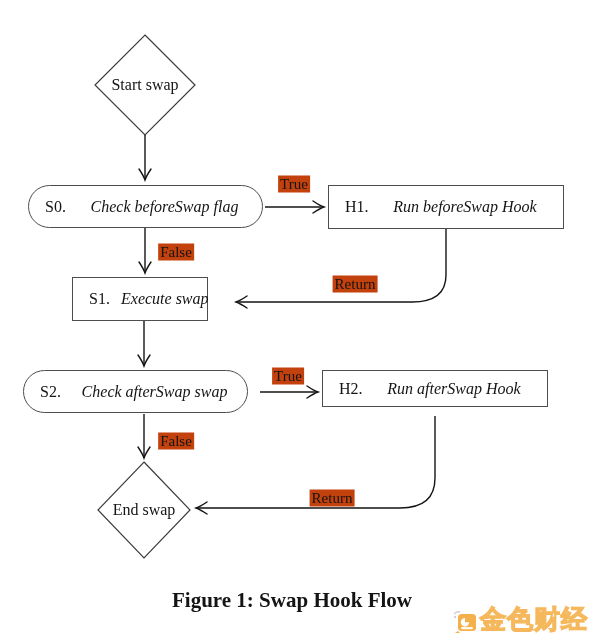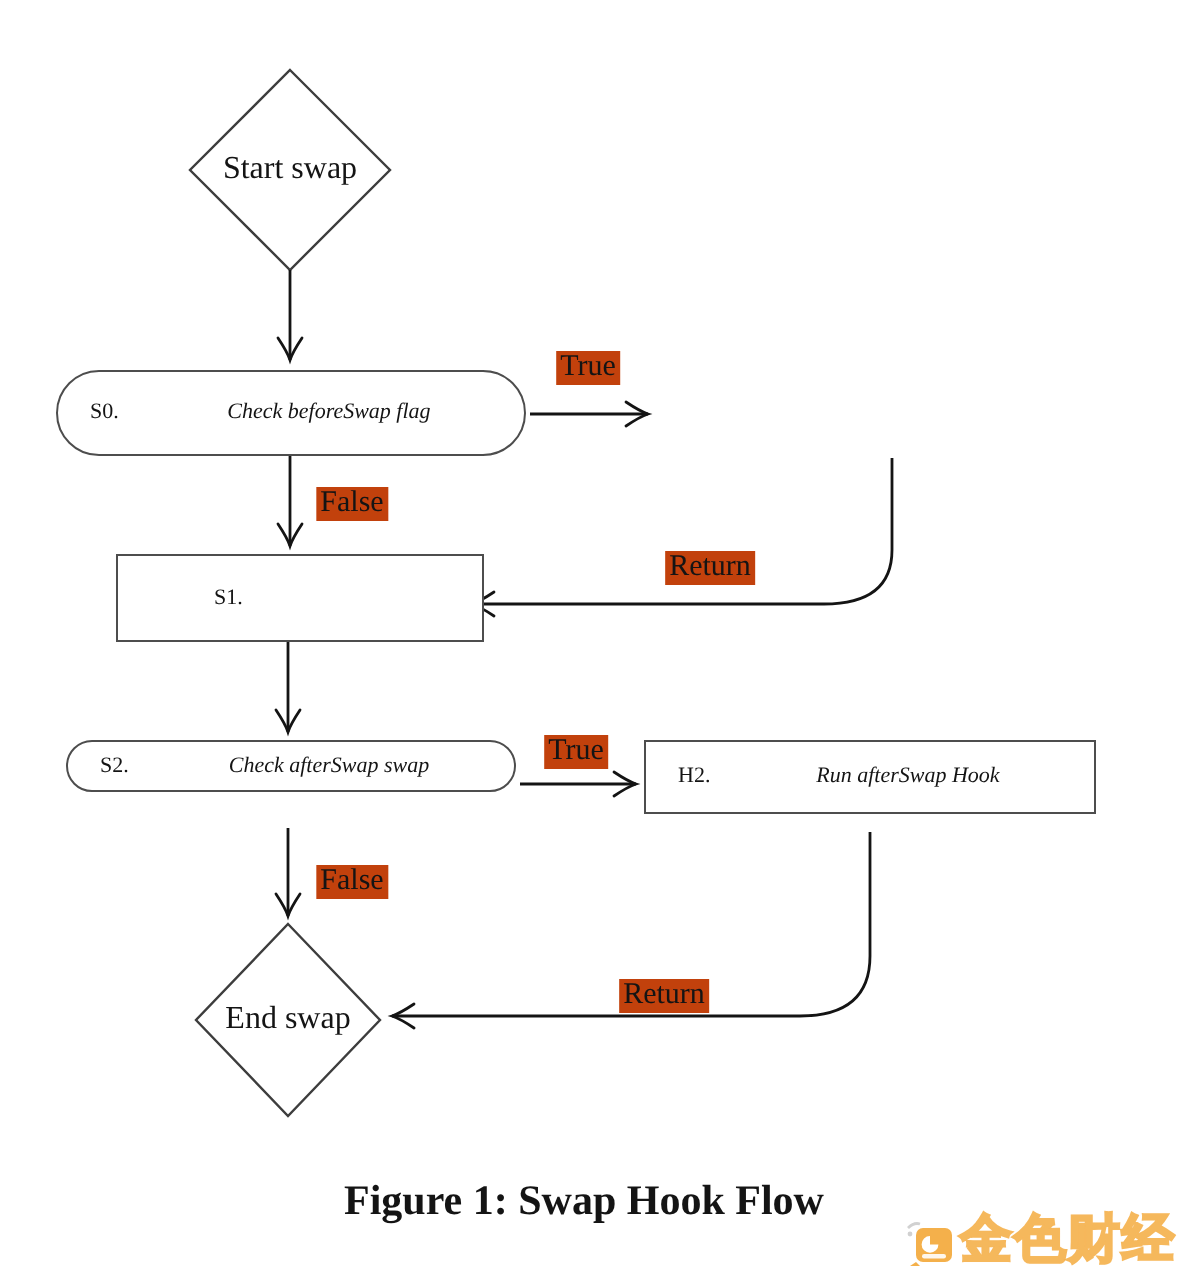--- a/index.html
+++ b/index.html
@@ -22,21 +22,21 @@
     left: 0; top: 0;
     width: 600px; height: 638px;
   }
   .node {
     position: absolute;
     box-sizing: border-box;
     display: flex;
     align-items: center;
     background: #ffffff;
     border: 1.4px solid #4d4d4d;
-    font-size: 11px;
+    font-size: 16px;
     line-height: 1;
     white-space: nowrap;
   }
   .stadium { border-radius: 22px; }
   .nid {
     margin-left: 16px;
     min-width: 32px;
   }
   .nlabel {
     flex: 1;
@@ -121,26 +121,31 @@
   </svg>
 
   <div class="diamond-label" style="left:145px; top:85px;">Start swap</div>
   <div class="diamond-label" style="left:144px; top:510px;">End swap</div>
 
   <div class="node stadium" style="left:28px; top:185px; width:235px; height:43px;">
     <span class="nid">S0.</span>
     <span class="nlabel">Check beforeSwap flag</span>
   </div>
 
-
-  <div class="node" style="left:58px; top:277px; width:184px; height:44px;padding-left:32px;">
-    <span class="nid">S1.</span>
+  <div class="node" style="left:328px; top:185px; width:236px; height:44px;">
+    <span class="nid">H1.</span>
+    <span class="nlabel">Run beforeSwap Hook</span>
   </div>
 
-  <div class="node stadium" style="left:33px; top:370px; width:225px; height:26px;">
+  <div class="node" style="left:72px; top:277px; width:136px; height:44px;">
+    <span class="nid">S1.</span>
+    <span class="nlabel">Execute swap</span>
+  </div>
+
+  <div class="node stadium" style="left:23px; top:370px; width:225px; height:43px;">
     <span class="nid">S2.</span>
     <span class="nlabel">Check afterSwap swap</span>
   </div>
 
   <div class="node" style="left:322px; top:370px; width:226px; height:37px;">
     <span class="nid">H2.</span>
     <span class="nlabel">Run afterSwap Hook</span>
   </div>
 
   <div class="edge-label" style="left:294px; top:184px;">True</div>

